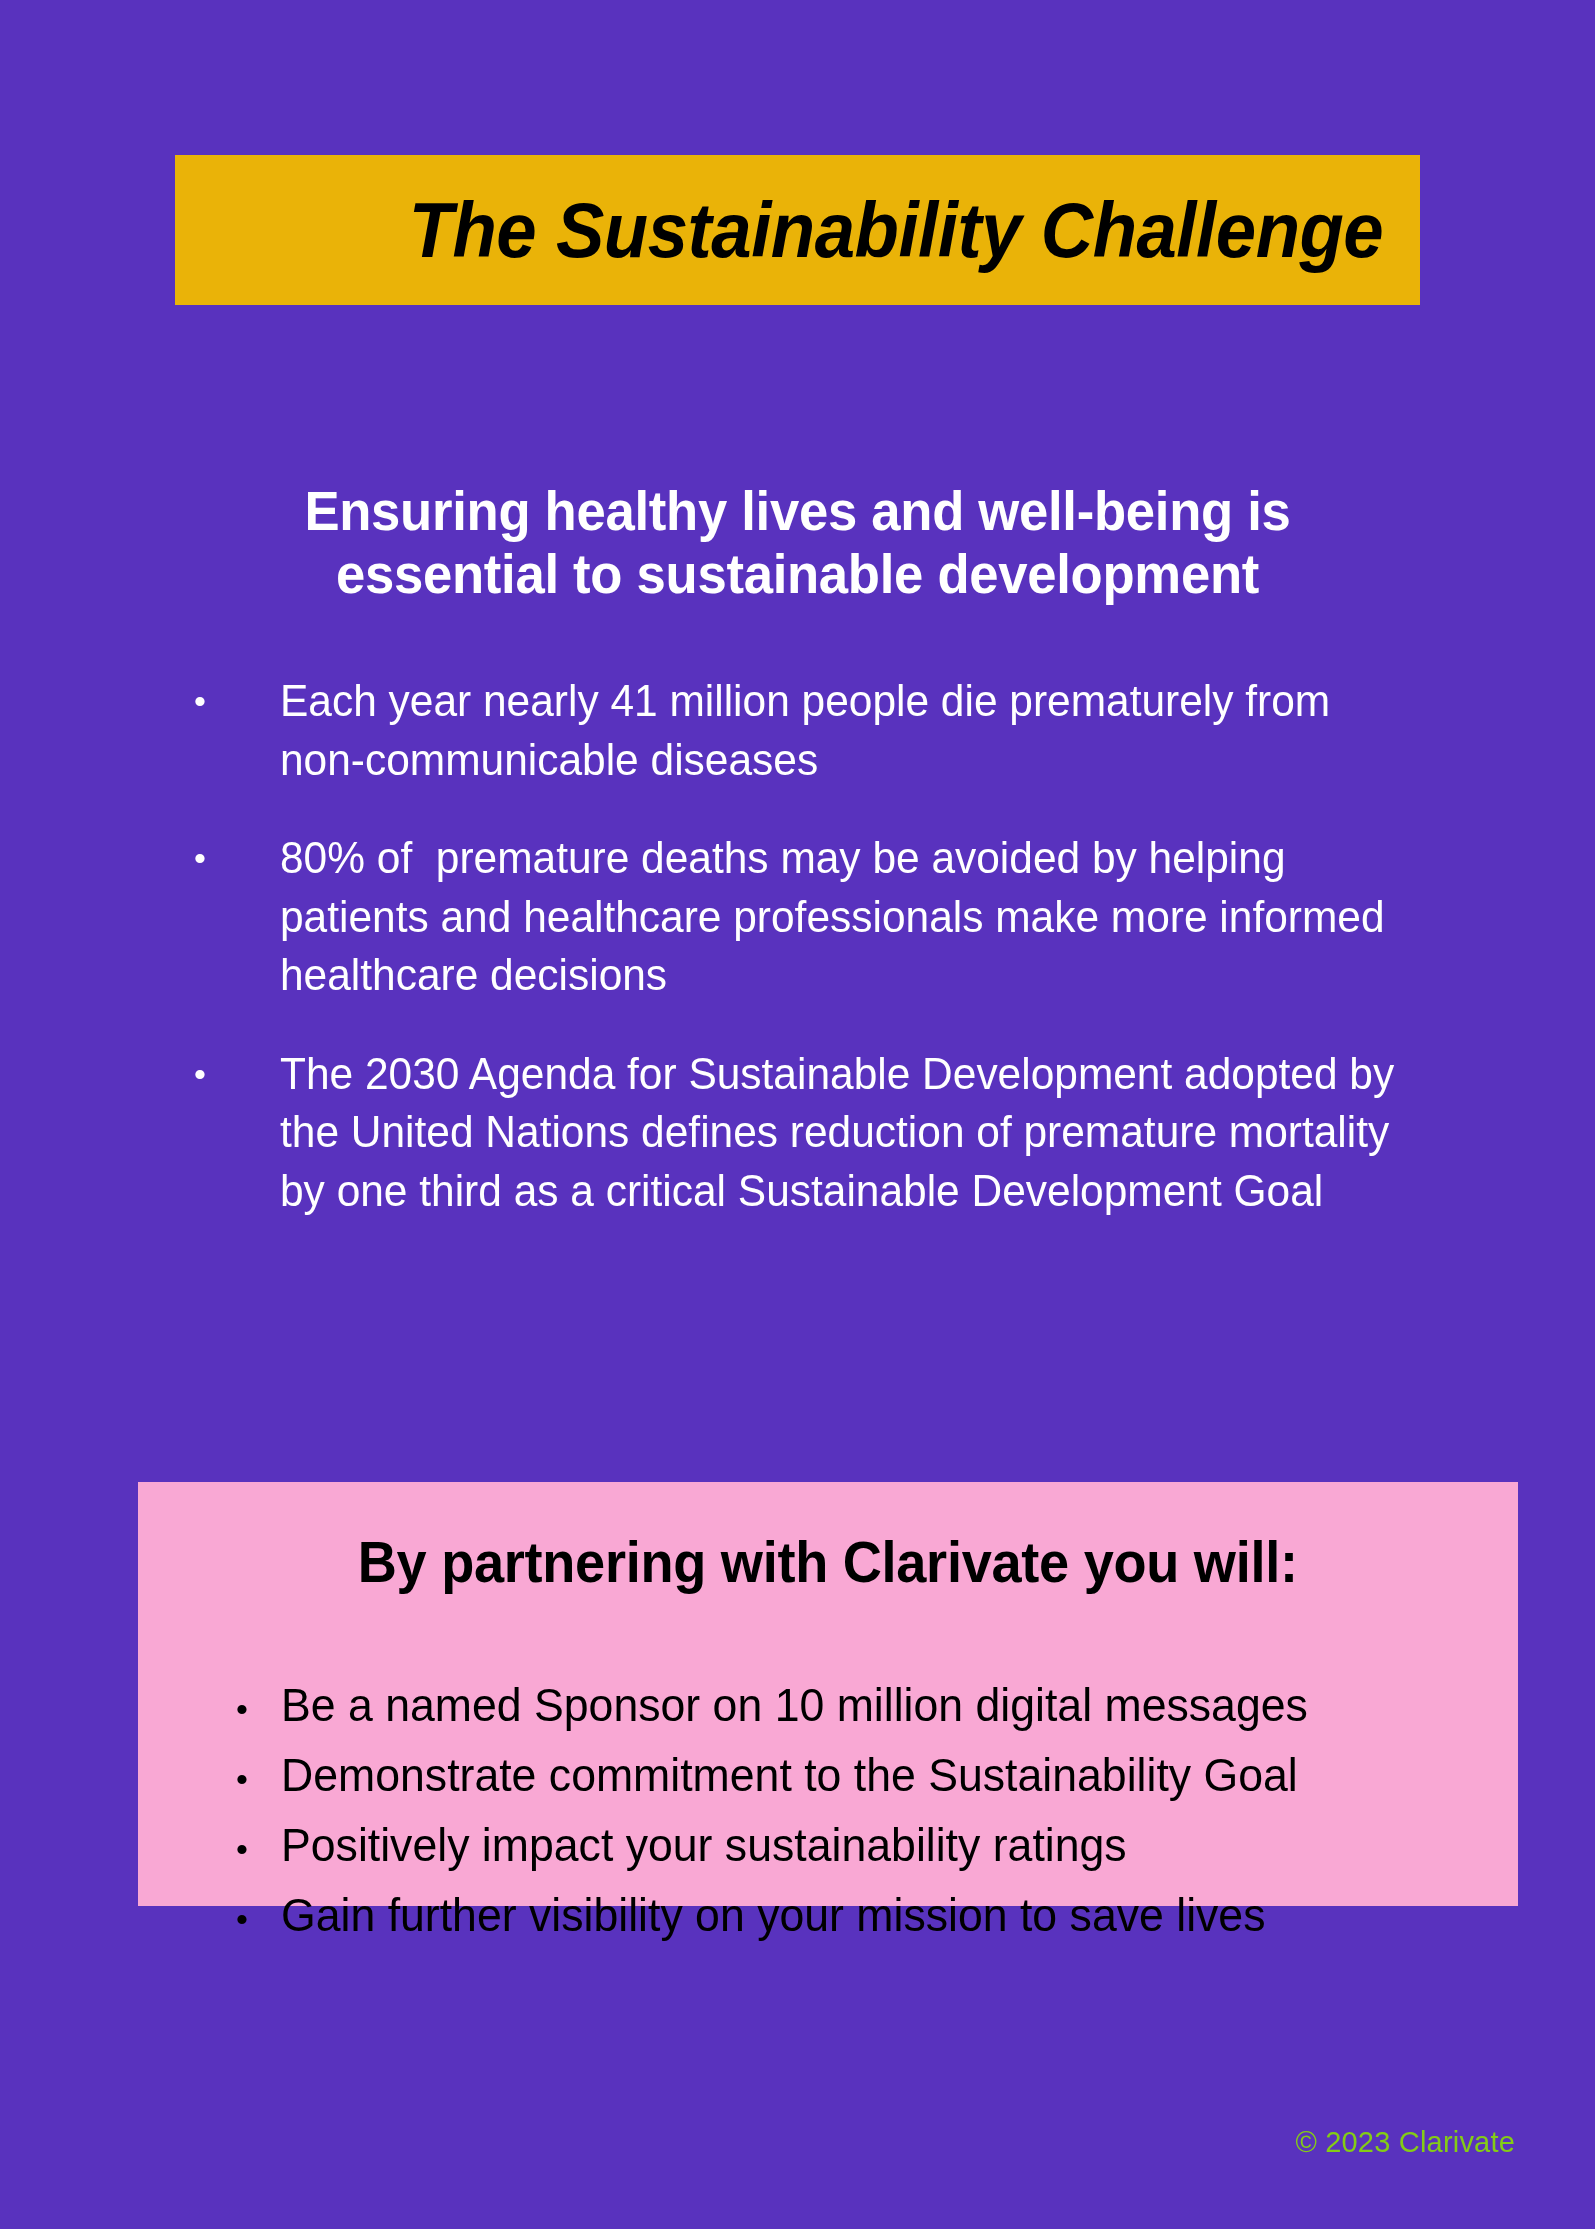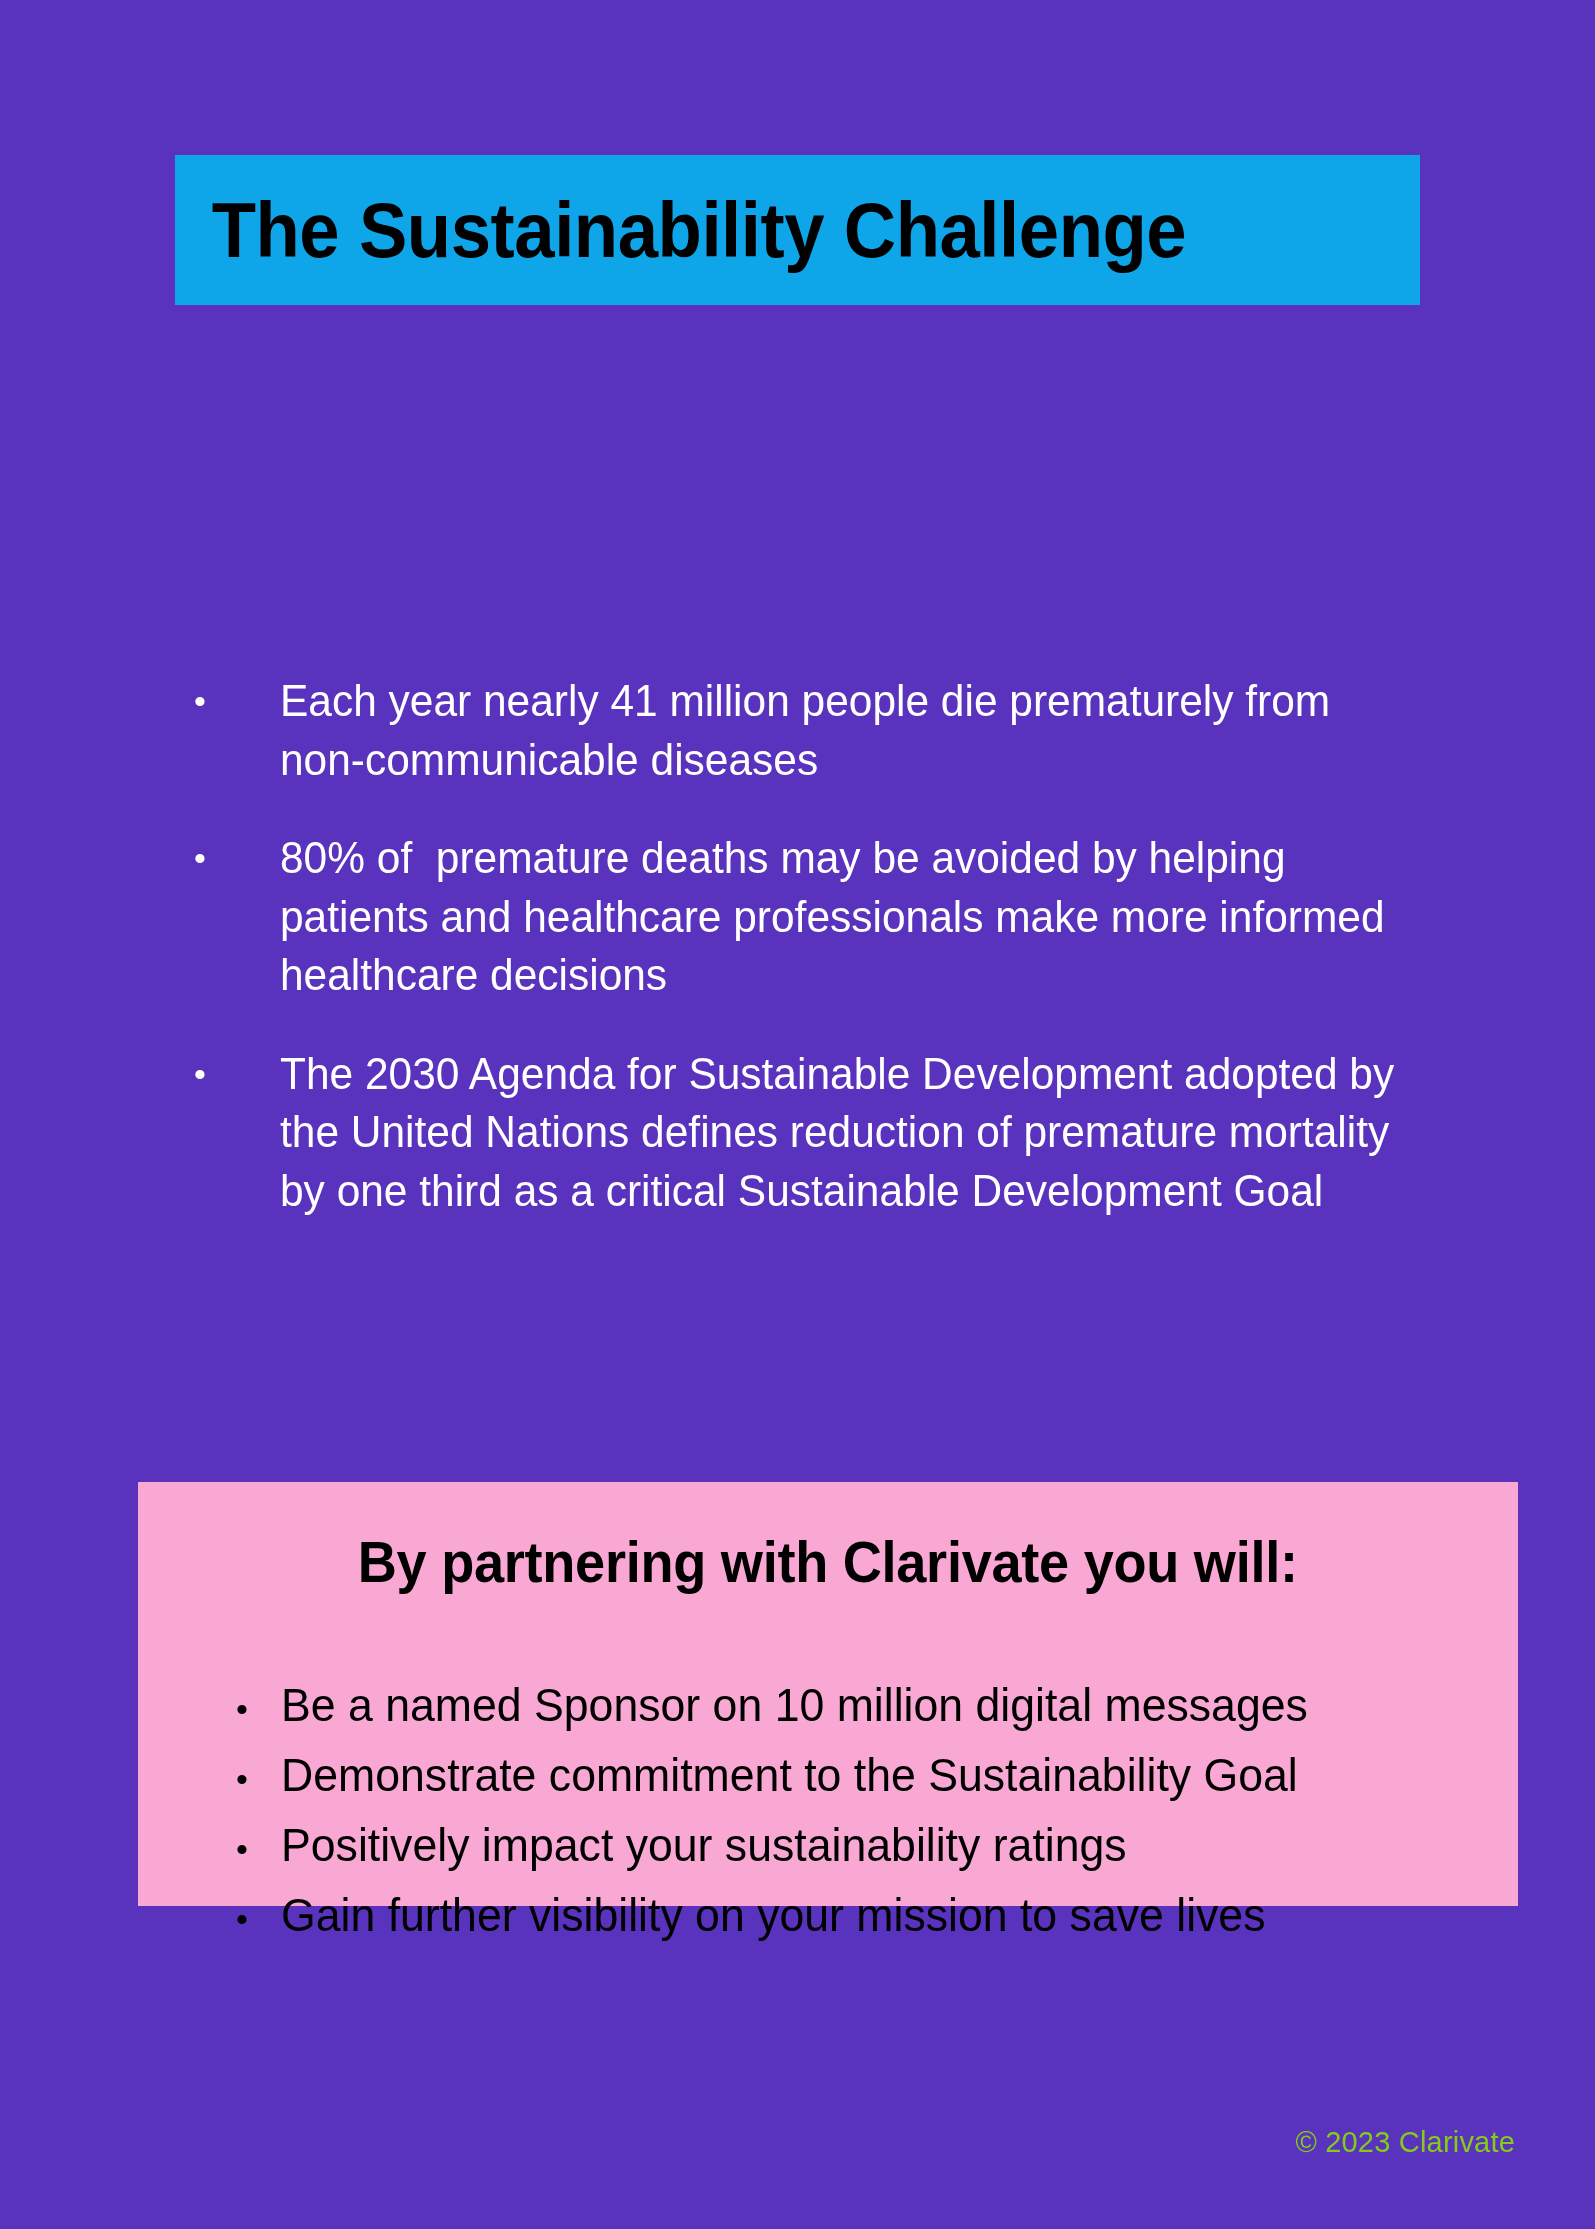--- a/index.html
+++ b/index.html
@@ -21,25 +21,26 @@
     background: #5932BE;
   }
 
   
   .title-box {
     position: absolute;
     left: 175px;
     top: 155px;
     width: 1245px;
     height: 150px;
-    background: #0ea5e9;
+    background: #eab308;
     display: flex;
     align-items: center;
-    justify-content: flex-start;
-    box-sizing: border-box;
+    justify-content: flex-end;
+    box-sizing: border-box;
+    font-style: italic;
   }
   .title-text {
     color: #000000;
     font-family: "Liberation Sans Narrow", "Liberation Sans", sans-serif;
     font-weight: bold;
     font-size: 78px;
     line-height: 1;
     letter-spacing: -0.5px;
     white-space: nowrap;
     transform: scaleX(0.93);
@@ -169,20 +170,24 @@
 </style>
 </head>
 <body>
 
 <div class="slide">
 
   <div class="title-box">
     <div class="title-text">The Sustainability Challenge</div>
   </div>
 
+  <div class="subtitle">
+    <span>Ensuring healthy lives and well-being is</span>
+    <span>essential to sustainable development</span>
+  </div>
 
   <div class="purple-bullets">
     <div class="pb-item">
       <div class="pb-marker">•</div>
       <div class="pb-text">Each year nearly 41 million people die prematurely from non-communicable diseases</div>
     </div>
     <div class="pb-item">
       <div class="pb-marker">•</div>
       <div class="pb-text">80% of  premature deaths may be avoided by helping patients and healthcare professionals make more informed healthcare decisions</div>
     </div>

